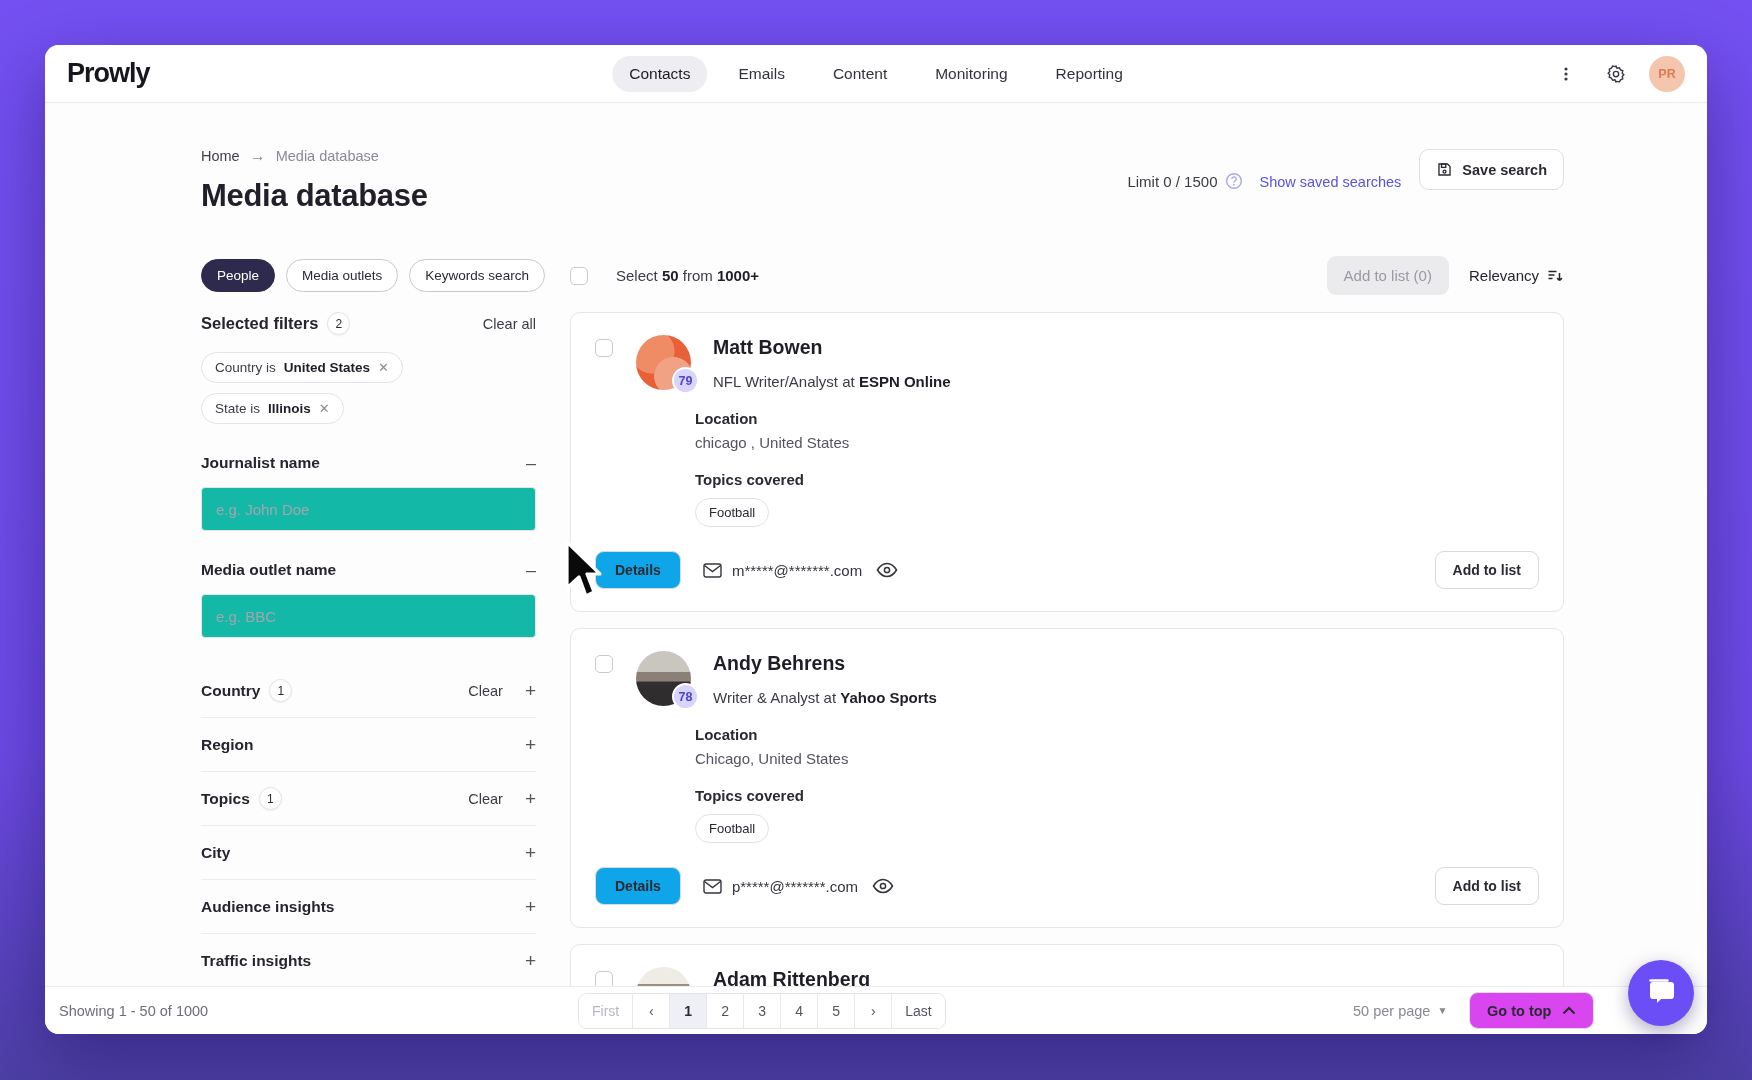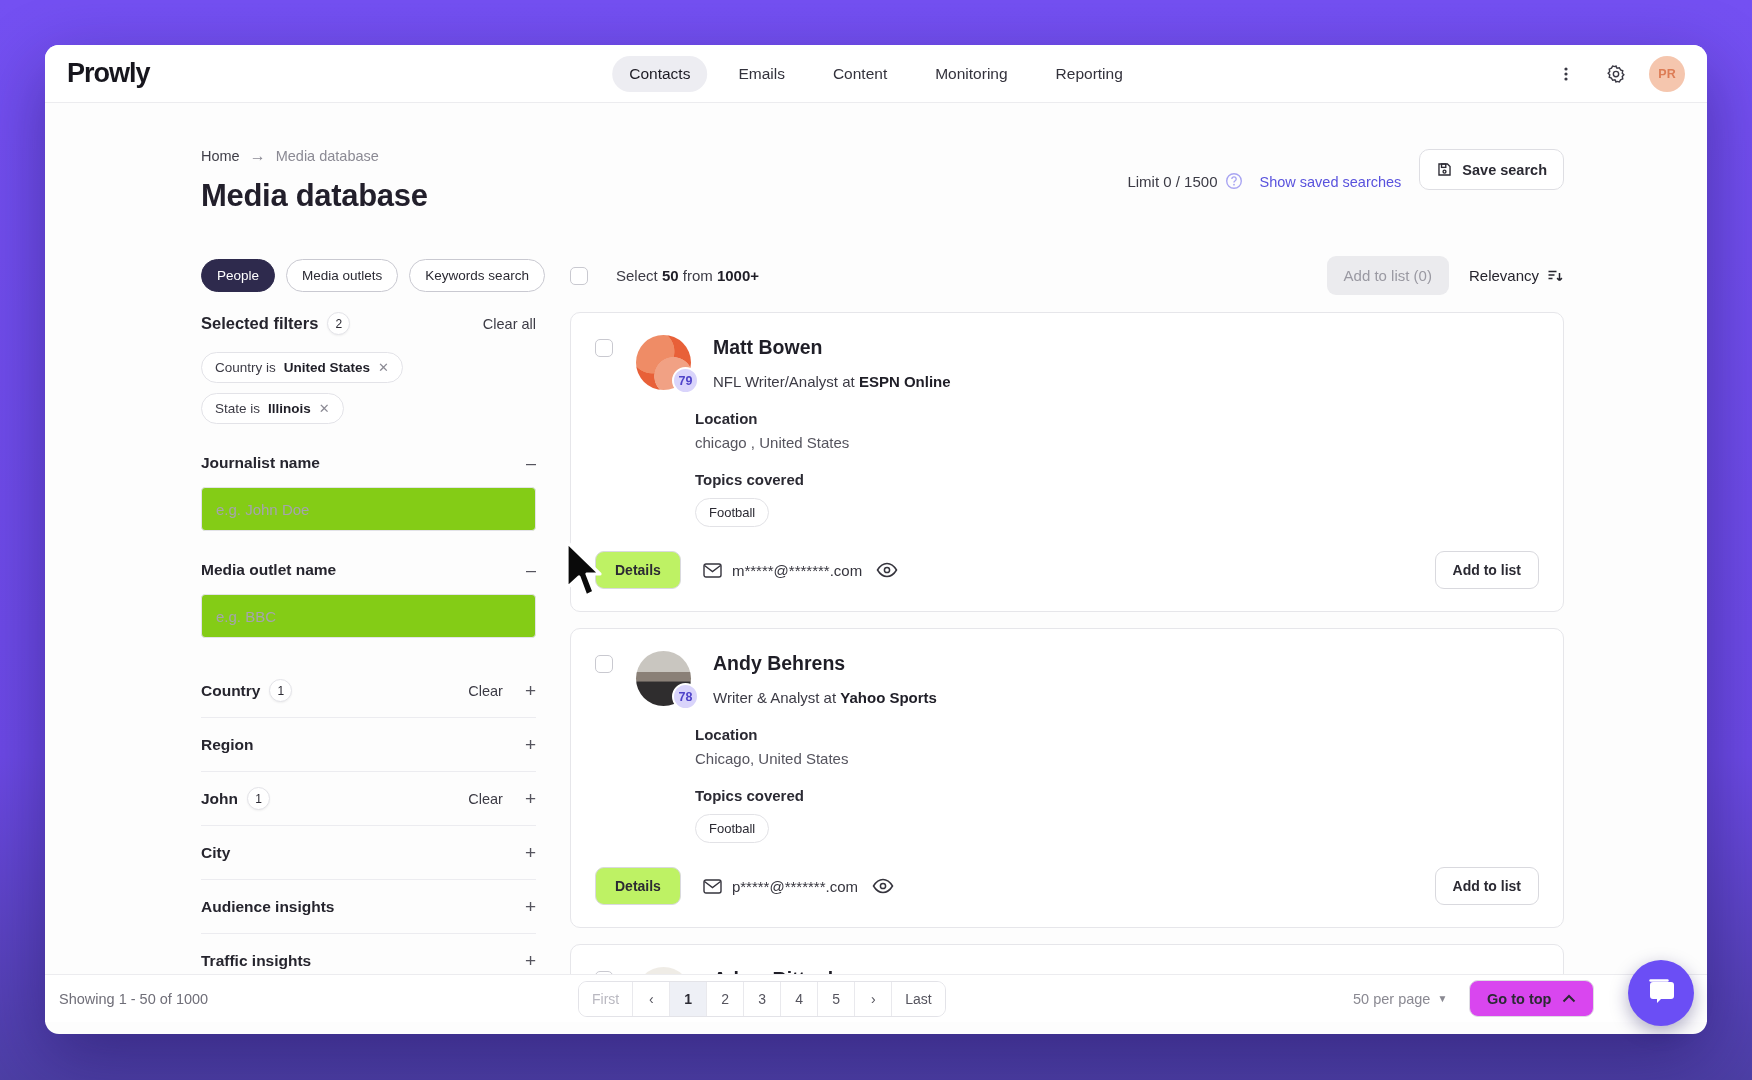--- a/index.html
+++ b/index.html
@@ -81,21 +81,21 @@
     padding:7px 13px; font-size:13.5px; color:#3c3b45; background:#fff;
   }
   .chip b { color:#1f1e27; }
   .chip .x { color:#8b8a94; font-size:13px; cursor:pointer; }
   .field-group { margin-top:30px; }
   .field-head { display:flex; align-items:center; }
   .field-label { font-size:15.5px; font-weight:600; color:#26252e; }
   .collapse-ic { margin-left:auto; color:#55545e; cursor:pointer; font-size:18px; line-height:1; }
   .text-input {
     margin-top:15px; width:100%; height:44px; border:1px solid #e3e3e8; border-radius:4px;
-    padding:0 14px; font-size:15px; color:#26252e; background:#84cc16; font-family:inherit;
+    padding:0 14px; font-size:15px; color:#26252e; background:#14b8a6; font-family:inherit;
   }
   .text-input::placeholder { color:#a5a4ae; }
   .accordion { margin-top:26px; }
   .acc-row { display:flex; align-items:center; height:54px; border-bottom:1px solid #ececf0; }
   .acc-row:first-child { border-top:none; }
   .acc-label { font-size:15.5px; font-weight:600; color:#26252e; }
   .acc-right { margin-left:auto; display:flex; align-items:center; gap:22px; }
   .acc-clear { font-size:14.5px; color:#3c3b45; cursor:pointer; }
   .plus-ic { color:#55545e; font-size:19px; cursor:pointer; }
   
@@ -119,32 +119,32 @@
   .card-sub b { color:#1f1e27; }
   .card-section { margin-left:100px; margin-top:20px; }
   .sec-label { font-size:15px; font-weight:600; color:#2b2a33; }
   .sec-value { margin-top:7px; font-size:15px; color:#55545e; }
   .topic-chip {
     display:inline-flex; margin-top:10px; border:1px solid #e2e2e6; border-radius:999px;
     padding:6px 13px; font-size:13px; color:#2b2a33; background:#fff;
   }
   .card-footer { display:flex; align-items:center; margin-top:24px; }
   .details-btn {
-    border:1px solid #d9d9de; background:#bef264; border-radius:9px; padding:10px 19px;
+    border:1px solid #d9d9de; background:#0ea5e9; border-radius:9px; padding:10px 19px;
     font-size:14px; font-weight:600; color:#2b2a33; cursor:pointer;
   }
   .email { display:flex; align-items:center; gap:10px; margin-left:22px; font-size:15px; color:#35343d; }
   .eye { margin-left:14px; color:#35343d; cursor:pointer; display:flex; }
   .addlist-btn {
     margin-left:auto; border:1px solid #d9d9de; background:#fff; border-radius:9px; padding:10px 17px;
     font-size:14px; font-weight:600; color:#2b2a33; cursor:pointer;
   }
   
   .footer {
-    position:absolute; left:0; right:0; bottom:12px; height:48px; background:#fff; border-top:1px solid #ececef;
+    position:absolute; left:0; right:0; bottom:0; height:48px; background:#fff; border-top:1px solid #ececef;
   }
   .showing { position:absolute; left:14px; top:50%; transform:translateY(-50%); font-size:14.5px; color:#6f6e78; }
   .pager { position:absolute; left:533px; top:6px; display:flex; border:1px solid #e3e3e8; border-radius:9px; overflow:hidden; background:#fff; }
   .page-cell {
     min-width:37px; padding:0 13px; height:34px; display:flex; align-items:center; justify-content:center;
     font-size:14px; color:#55545e; border-right:1px solid #e9e9ed; cursor:pointer; background:#fff;
   }
   .page-cell:last-child { border-right:none;text-align:right; }
   .page-cell.disabled { color:#b9b8c0; cursor:default; }
   .page-cell.active { background:#eef0f6; color:#2b2a33; font-weight:700; }
@@ -309,21 +309,21 @@
               <span class="plus-ic">+</span>
             </span>
           </div>
           <div class="acc-row">
             <span class="acc-label">Region</span>
             <span class="acc-right">
                 <span class="plus-ic">+</span>
               </span>
           </div>
           <div class="acc-row">
-            <span class="acc-label">John</span>
+            <span class="acc-label">Topics</span>
             <span class="count-badge">1</span>
             <span class="acc-right">
               <span class="acc-clear">Clear</span>
               <span class="plus-ic">+</span>
             </span>
           </div>
           <div class="acc-row">
             <span class="acc-label">City</span>
             <span class="acc-right">
                 <span class="plus-ic">+</span>

